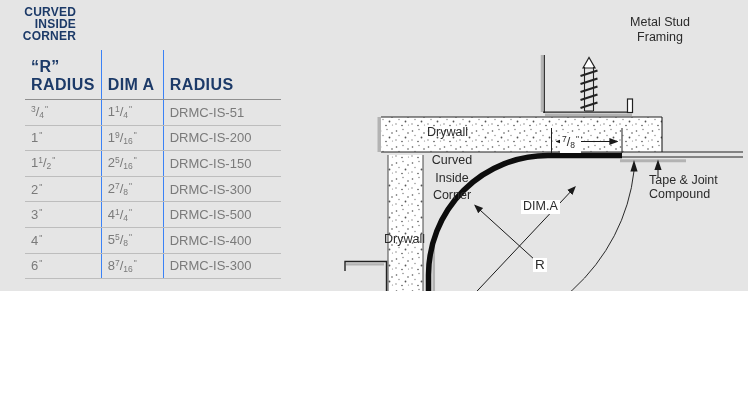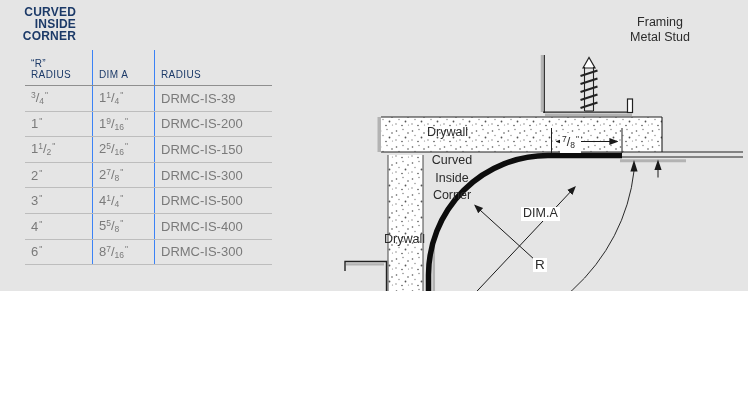--- a/index.html
+++ b/index.html
@@ -5,22 +5,22 @@
   html,body{margin:0;padding:0;background:#fff;}
   .page{position:relative;width:748px;height:291px;background:#e5e5e5;overflow:hidden;
         font-family:"Liberation Sans",sans-serif;}
 
   
   .title{position:absolute;left:6px;top:6px;width:70px;text-align:right;
          color:var(--navy,#1c3a68);font-weight:bold;font-size:12px;line-height:12px;letter-spacing:.2px;}
 
   
   table.spec{position:absolute;left:25px;top:50px;border-collapse:collapse;}
-  table.spec th{color:var(--navy,#1c3a68);font-size:10px;letter-spacing:.4px;text-align:left;
-        font-weight:normal;padding:8px 6px 5px 6px;border-bottom:1px solid #8f8f8f;vertical-align:bottom;}
+  table.spec th{color:var(--navy,#1c3a68);font-size:16px;letter-spacing:.4px;text-align:left;
+        font-weight:bold;padding:8px 6px 5px 6px;border-bottom:1px solid #8f8f8f;vertical-align:bottom;}
   table.spec td{color:var(--body-gray,#7a7a7a);font-size:13px;padding:0 6px;height:24.6px;
         border-bottom:1px solid #bdbdbd;vertical-align:middle;}
   .c1{width:55px}.c2{width:49px}.c3{width:105px}
   td.c2,th.c2,td.c3,th.c3{border-left:1px solid #3b82f6;}
   table.spec sup{font-size:8.5px;vertical-align:4px;letter-spacing:0;}
   table.spec sub{font-size:8.5px;vertical-align:-2px;}
   .inch{font-size:8.5px;vertical-align:4px;margin-left:1px;}
   .dimlabel sup{font-size:8.5px;vertical-align:4px;}
   .dimlabel sub{font-size:8.5px;vertical-align:-2px;}
   .dimlabel .inch{font-size:8.5px;vertical-align:4px;}
@@ -46,21 +46,21 @@
       <tr>
         <th class="c1">“R” RADIUS</th>
         <th class="c2">DIM A</th>
         <th class="c3">RADIUS</th>
       </tr>
     </thead>
     <tbody id="spec-rows">
         <tr>
           <td class="c1"><sup>3</sup>/<sub>4</sub><span class="inch">"</span></td>
           <td class="c2">1<sup>1</sup>/<sub>4</sub><span class="inch">"</span></td>
-          <td class="c3">DRMC-IS-39</td>
+          <td class="c3">DRMC-IS-51</td>
         </tr>
         <tr>
           <td class="c1">1<span class="inch">"</span></td>
           <td class="c2">1<sup>9</sup>/<sub>16</sub><span class="inch">"</span></td>
           <td class="c3">DRMC-IS-200</td>
         </tr>
         <tr>
           <td class="c1">1<sup>1</sup>/<sub>2</sub><span class="inch">"</span></td>
           <td class="c2">2<sup>5</sup>/<sub>16</sub><span class="inch">"</span></td>
           <td class="c3">DRMC-IS-150</td>
@@ -166,38 +166,42 @@
       <path d="M101.5,346.5 L113,342.2 L112.6,350.8 Z" fill="#1a1a1a"></path>
     </g>
 
     <g>
       <line x1="328" y1="177.5" x2="328" y2="167" stroke="#1a1a1a" stroke-width="1"></line>
       <path d="M328,159.5 L324.4,170 L331.6,170 Z" fill="#1a1a1a"></path>
     </g>
   </svg>
 
   <div class="dlabel" style="left:596px;top:15px;width:128px;text-align:center;line-height:14.5px;">
+    <div>Metal Stud</div>
     <div>Framing</div>
-    <div>Metal Stud</div>
   </div>
 
   <div class="dlabel" style="left:427px;top:126px;">Drywall</div>
 
   <div class="dlabel" style="left:426px;top:152px;width:52px;text-align:center;line-height:17.5px;">
     <div>Curved</div>
     <div>Inside</div>
     <div>Corner</div>
   </div>
 
   <div class="dlabel" style="left:384px;top:233px;">Drywall</div>
 
-  <div class="dlabel dimlabel" style="left:521px;top:207px;">DIM.A</div>
+  <div class="dlabel dimlabel" style="left:521px;top:200px;">DIM.A</div>
 
   <div class="dlabel dimlabel" style="left:533px;top:258px;font-size:13.5px;">R</div>
 
   <div class="dlabel dimlabel" style="left:556px;top:296px;">90°</div>
 
+  <div class="dlabel" style="left:649px;top:173px;line-height:14px;">
+    <div>Tape &amp; Joint</div>
+    <div>Compound</div>
+  </div>
 
   <div class="dlabel dimlabel" style="left:560px;top:133px;">
     <span><sup>7</sup>/<sub>8</sub><span class="inch">"</span></span>
   </div>
 
 </div>
 
 </body></html>

